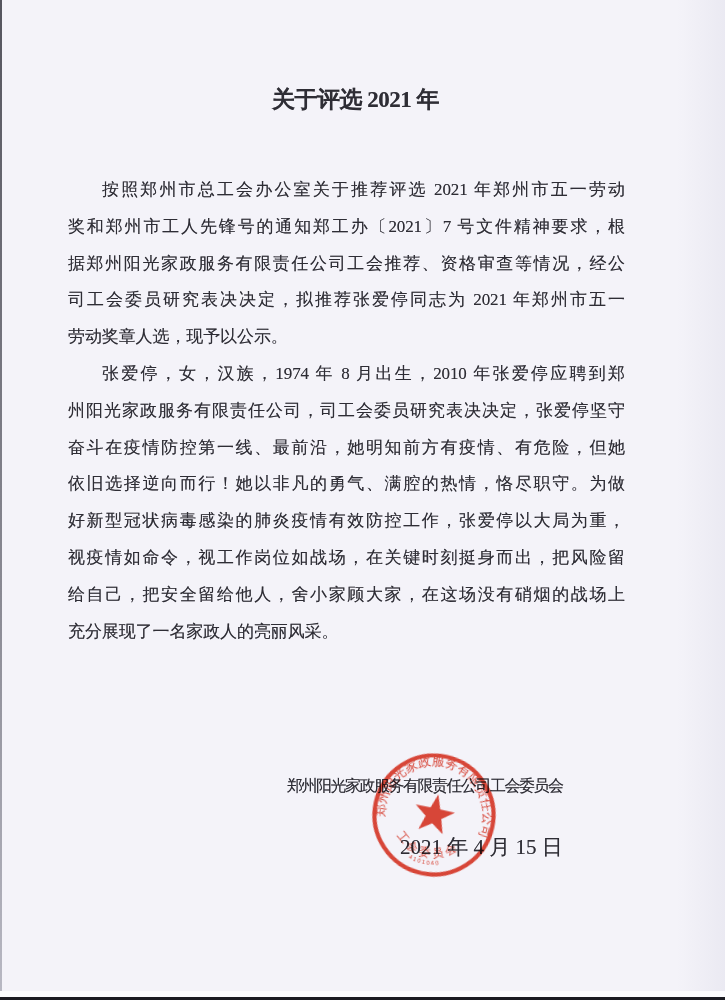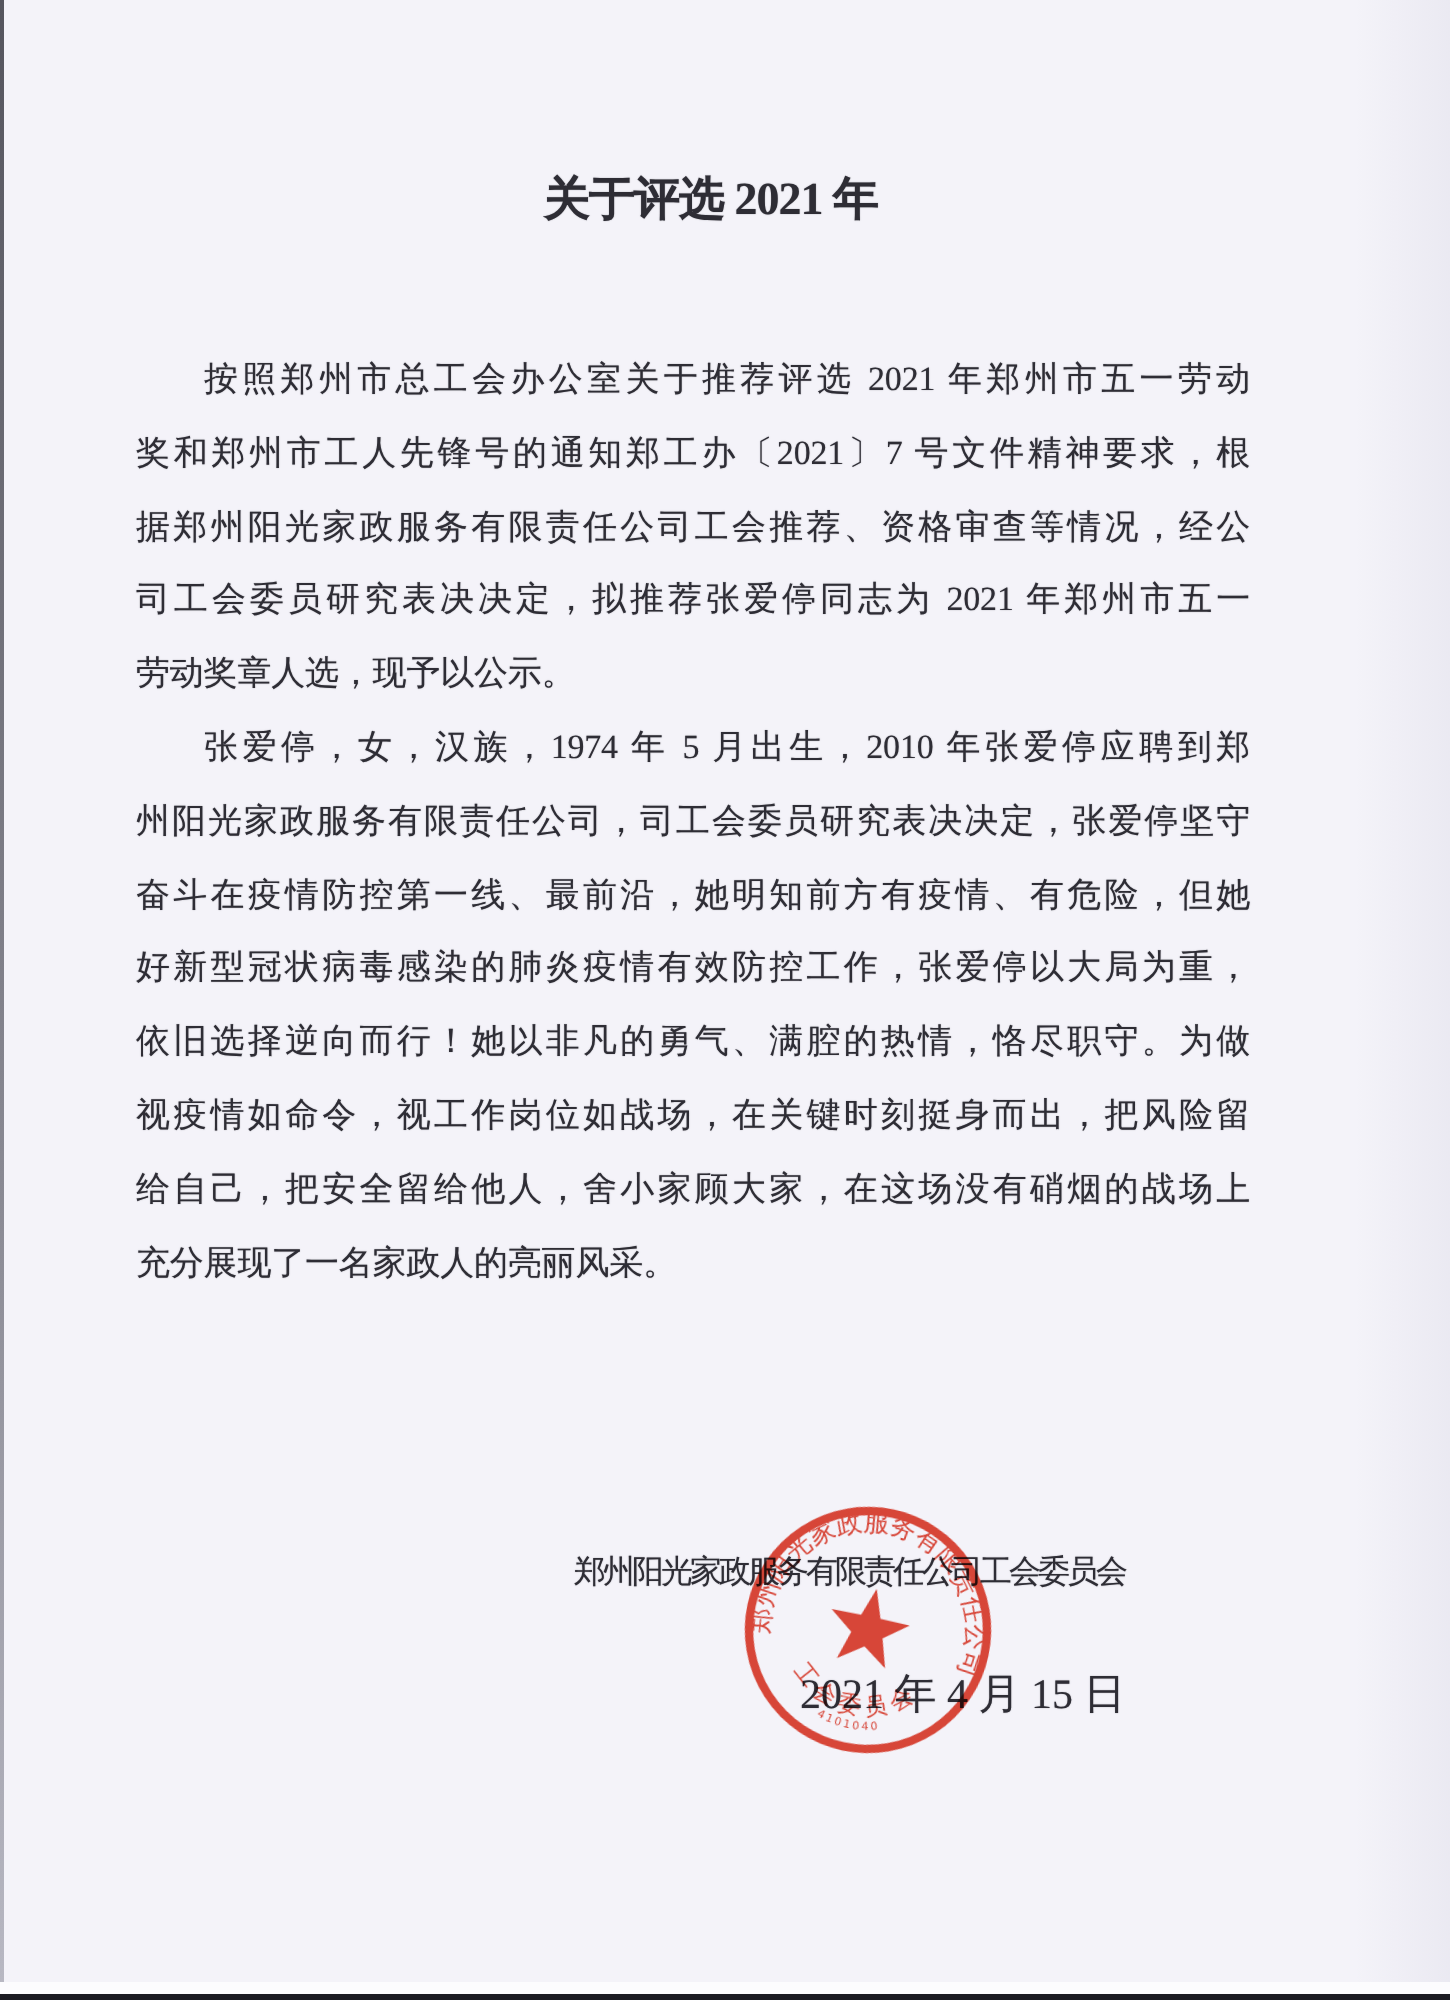--- a/index.html
+++ b/index.html
@@ -87,25 +87,25 @@
 
   <div class="body-text">
     <div class="para">
         <div class="tl first">按照郑州市总工会办公室关于推荐评选 2021 年郑州市五一劳动</div>
         <div class="tl">奖和郑州市工人先锋号的通知郑工办〔2021〕7 号文件精神要求，根</div>
         <div class="tl">据郑州阳光家政服务有限责任公司工会推荐、资格审查等情况，经公</div>
         <div class="tl">司工会委员研究表决决定，拟推荐张爱停同志为 2021 年郑州市五一</div>
         <div class="tl last">劳动奖章人选，现予以公示。</div>
       </div>
     <div class="para">
-        <div class="tl first">张爱停，女，汉族，1974 年 5 月出生，2010 年张爱停应聘到郑</div>
+        <div class="tl first">张爱停，女，汉族，1974 年 8 月出生，2010 年张爱停应聘到郑</div>
         <div class="tl">州阳光家政服务有限责任公司，司工会委员研究表决决定，张爱停坚守</div>
         <div class="tl">奋斗在疫情防控第一线、最前沿，她明知前方有疫情、有危险，但她</div>
+        <div class="tl">依旧选择逆向而行！她以非凡的勇气、满腔的热情，恪尽职守。为做</div>
         <div class="tl">好新型冠状病毒感染的肺炎疫情有效防控工作，张爱停以大局为重，</div>
-        <div class="tl">依旧选择逆向而行！她以非凡的勇气、满腔的热情，恪尽职守。为做</div>
         <div class="tl">视疫情如命令，视工作岗位如战场，在关键时刻挺身而出，把风险留</div>
         <div class="tl">给自己，把安全留给他人，舍小家顾大家，在这场没有硝烟的战场上</div>
         <div class="tl last">充分展现了一名家政人的亮丽风采。</div>
       </div>
   </div>
 
   <div class="signature">郑州阳光家政服务有限责任公司工会委员会</div>
   <div class="sign-date">2021 年 4 月 15 日</div>
 
   <svg class="seal" viewBox="0 0 132 132">

